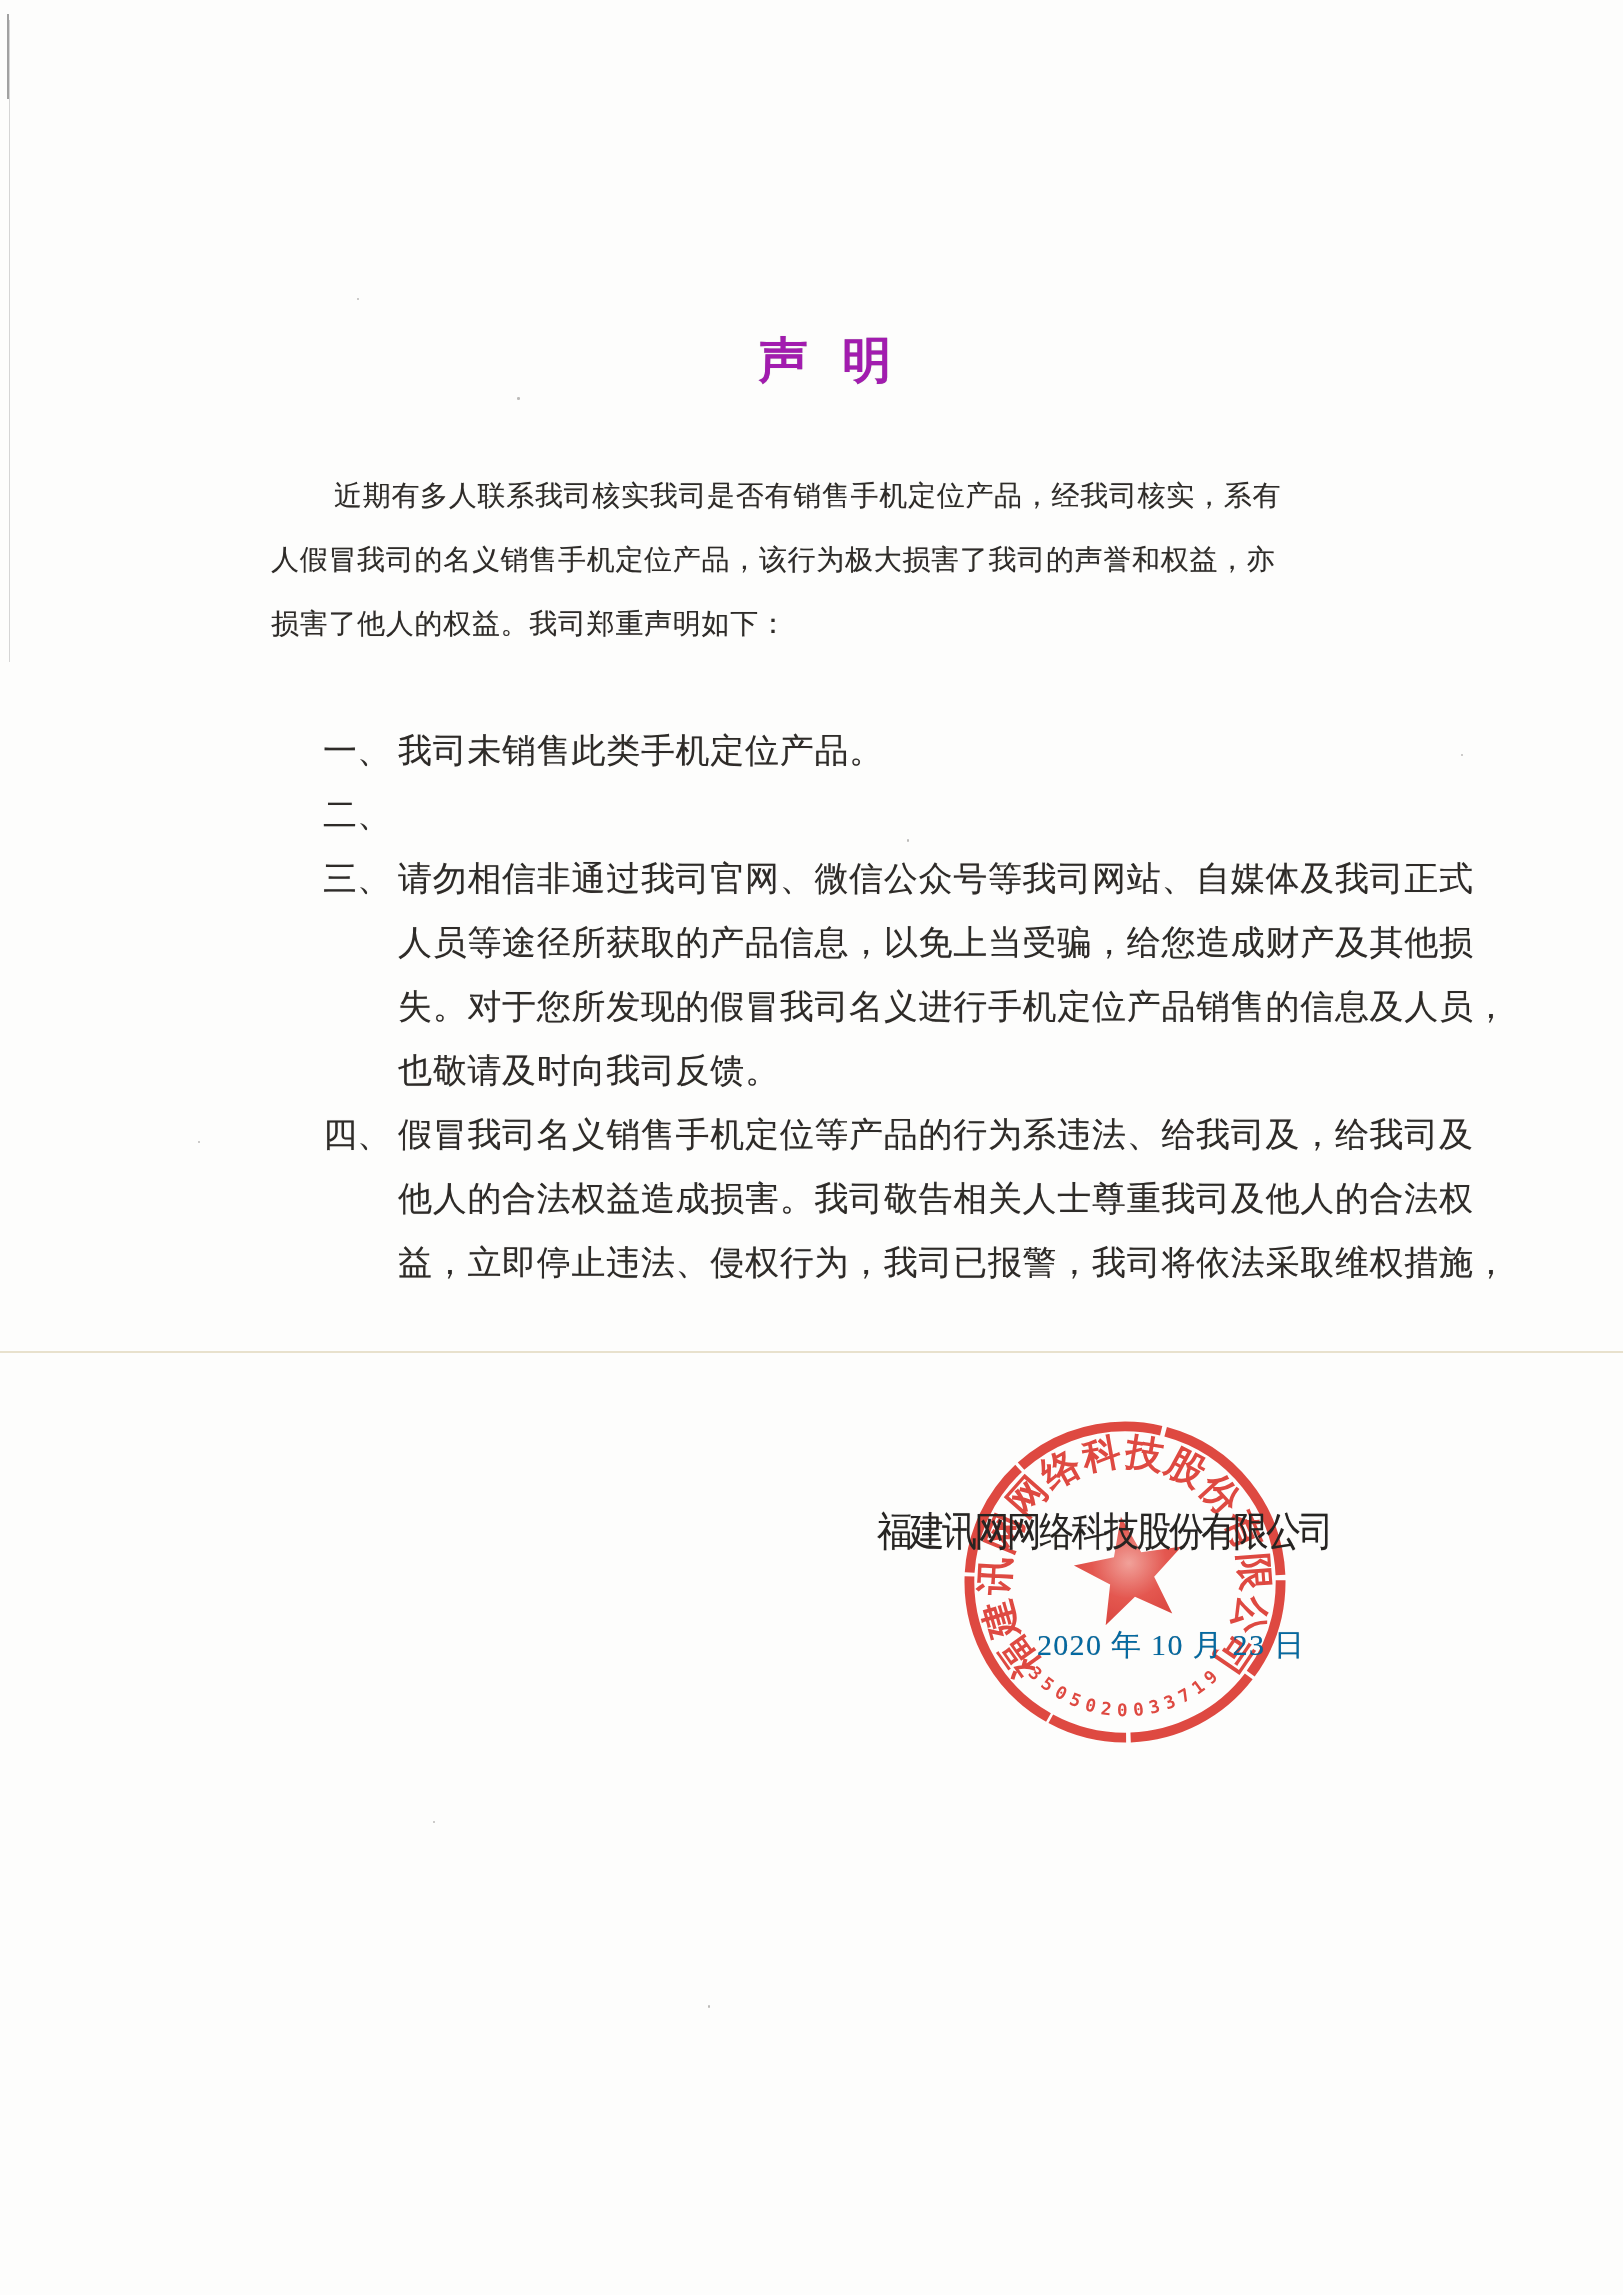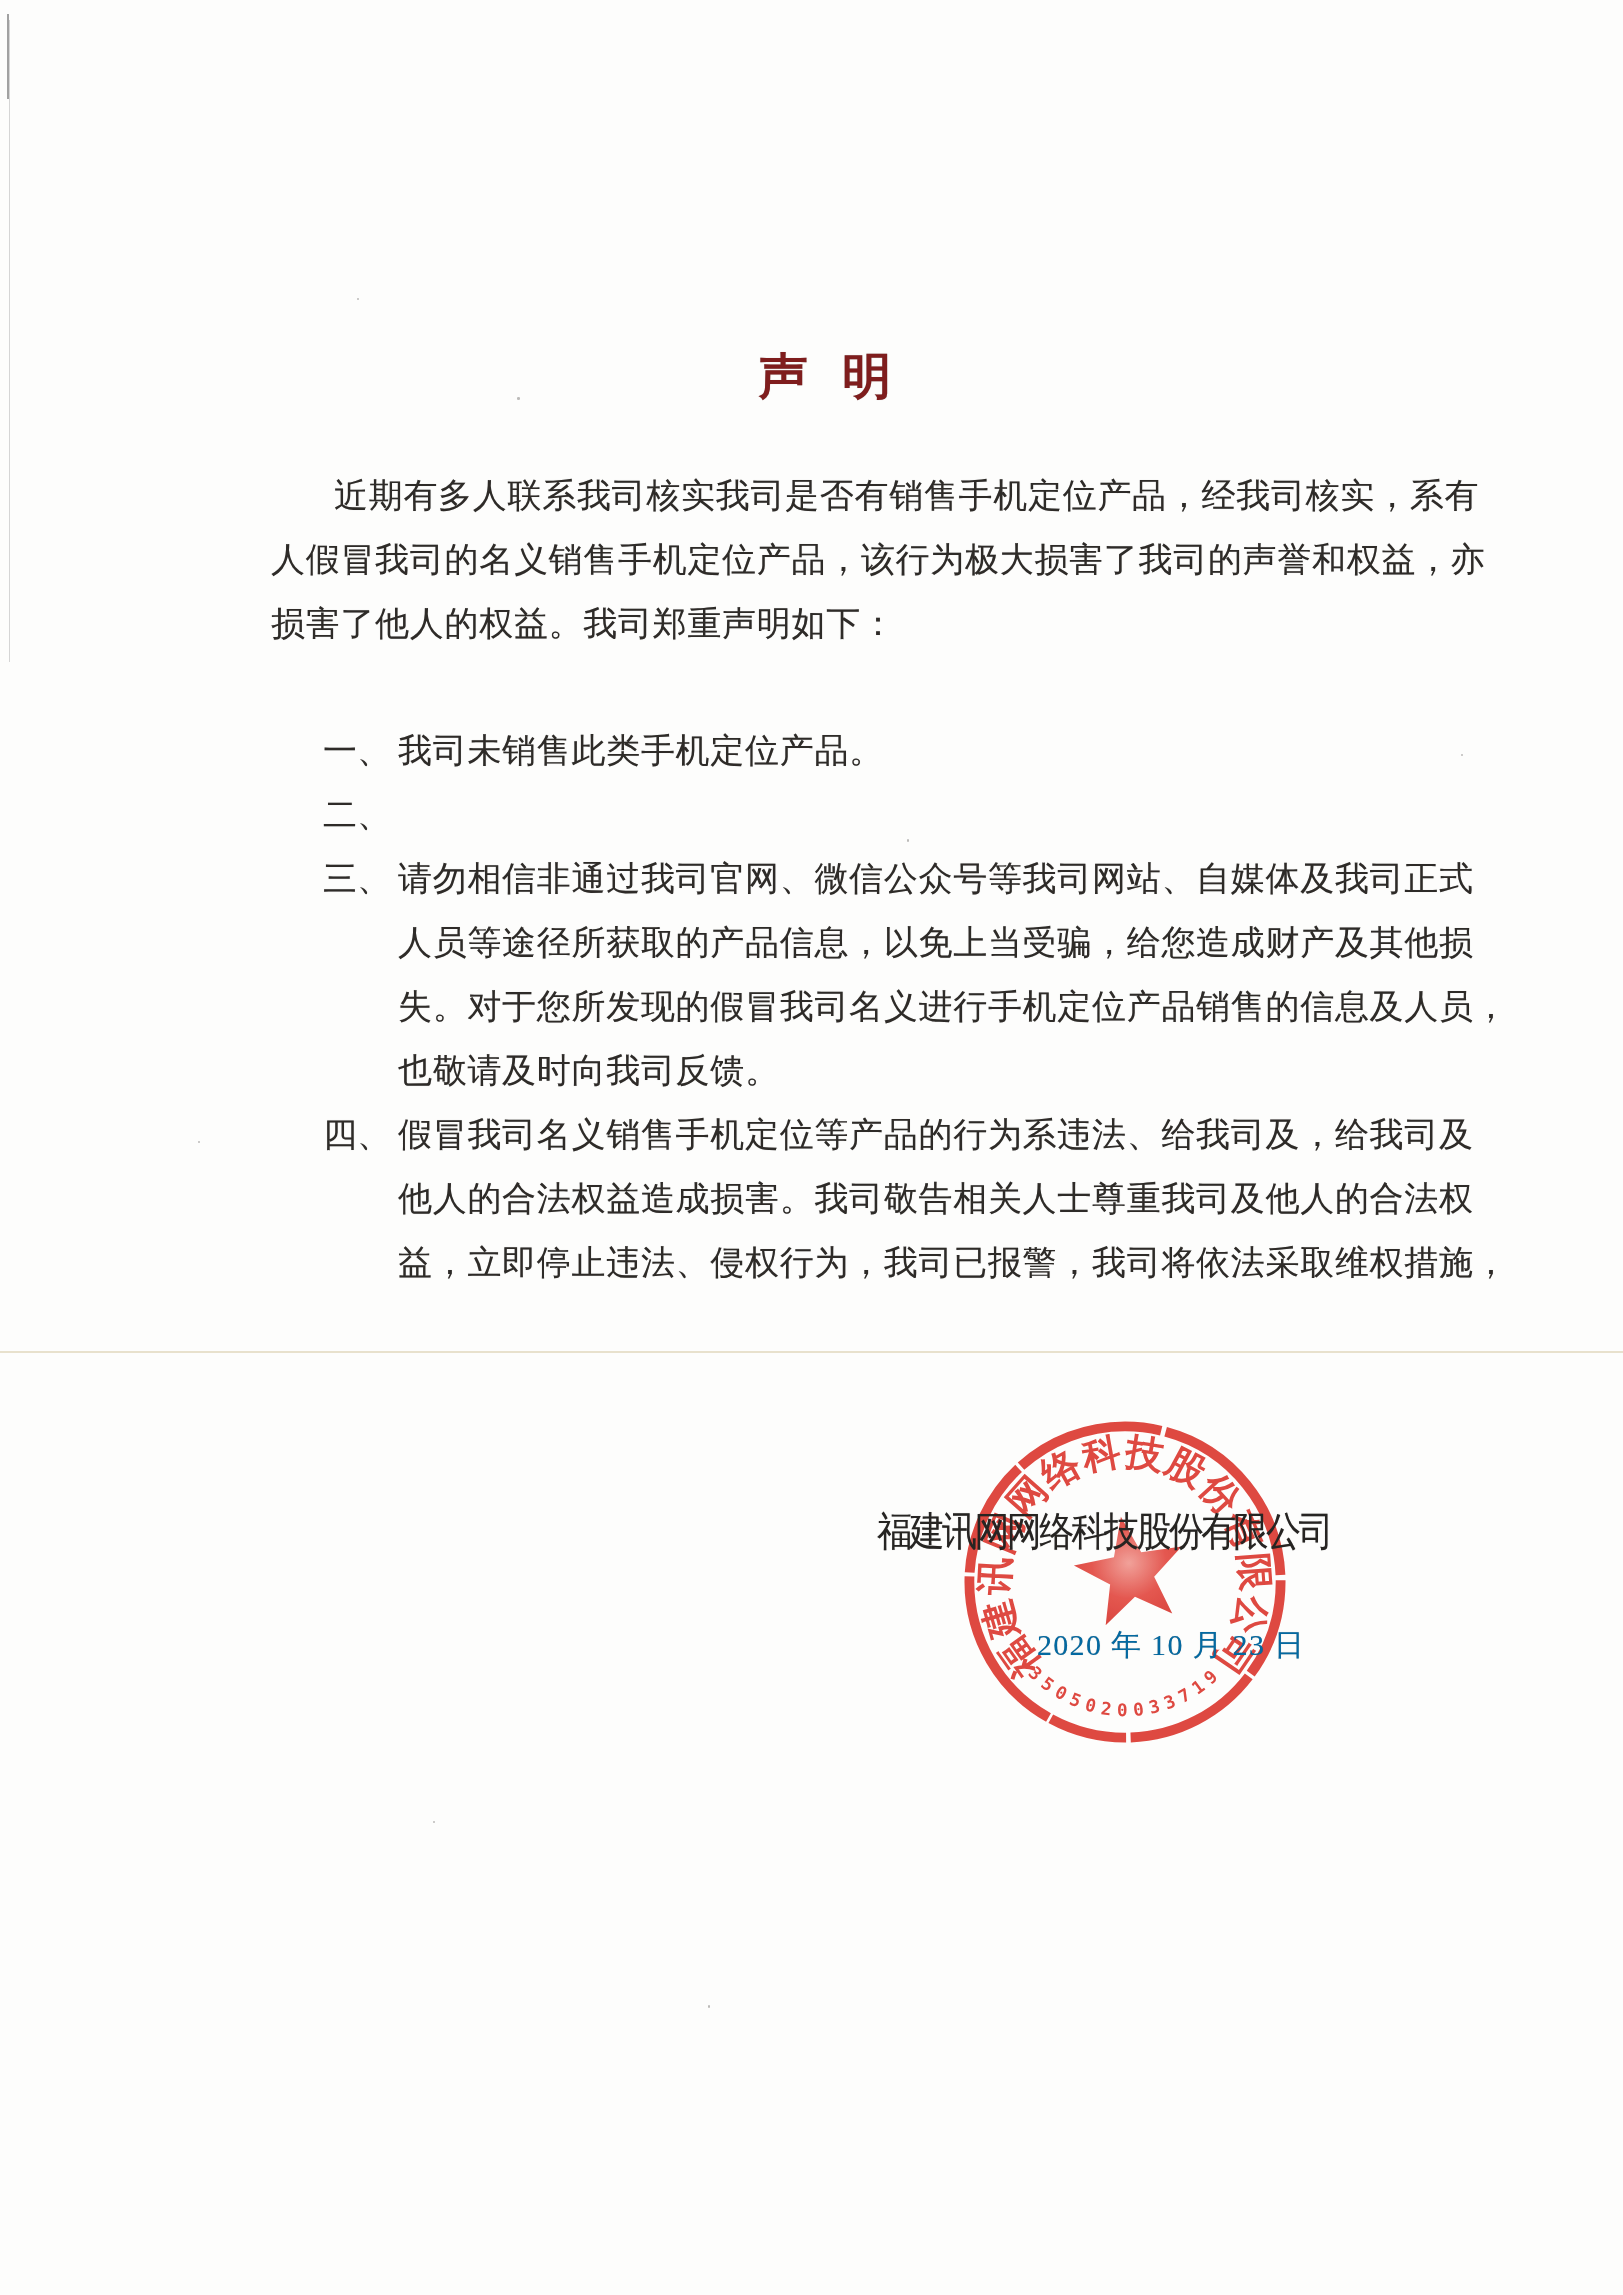--- a/index.html
+++ b/index.html
@@ -9,35 +9,35 @@
     height: 2295px;
     margin: 0 auto;
     background: #fdfdfc;
     overflow: hidden;
     font-family: "Liberation Serif", "DejaVu Serif", serif;
     color: #2e2b28;
   }
   
   .doc-title {
     position: absolute;
-    left: 827px; top: 348px;
+    left: 827px; top: 332px;
     transform: translateX(-50%);
     font-size: 49px;
     font-weight: 700;
     line-height: 58px;
     letter-spacing: 3.9px;
     word-spacing: 14.4px;
     white-space: nowrap;
-    color: #7f1d1d;
+    color: #a21caf;
     text-shadow: 0 0 0.7px rgba(0,0,0,0.35);
   }
   .intro {
     position: absolute;
     left: 271px; top: 464px;
-    font-size: 34px;
+    font-size: 28px;
     line-height: 64px;
     text-shadow: 0 0 0.7px rgba(0,0,0,0.30);
   }
   .tline { white-space: nowrap; letter-spacing: 0.7px; }
   .tline.indent { padding-left: 63px; }
   .statement-list {
     position: absolute;
     left: 323px; top: 719px;
     font-size: 34px;
     line-height: 64px;

